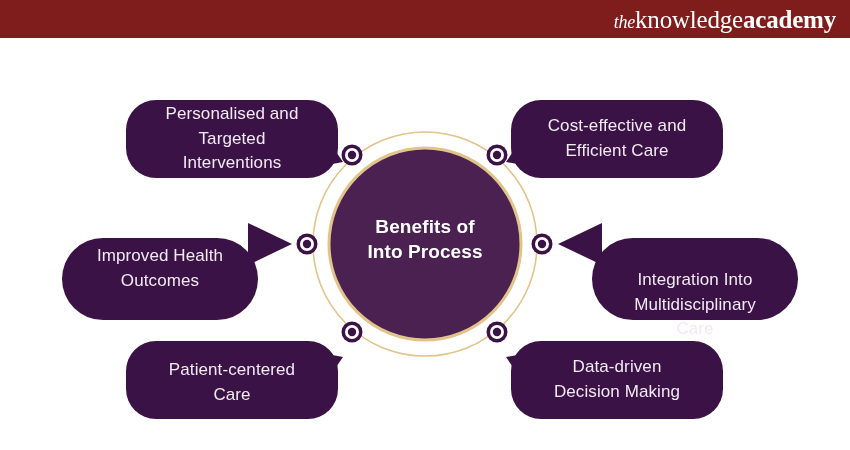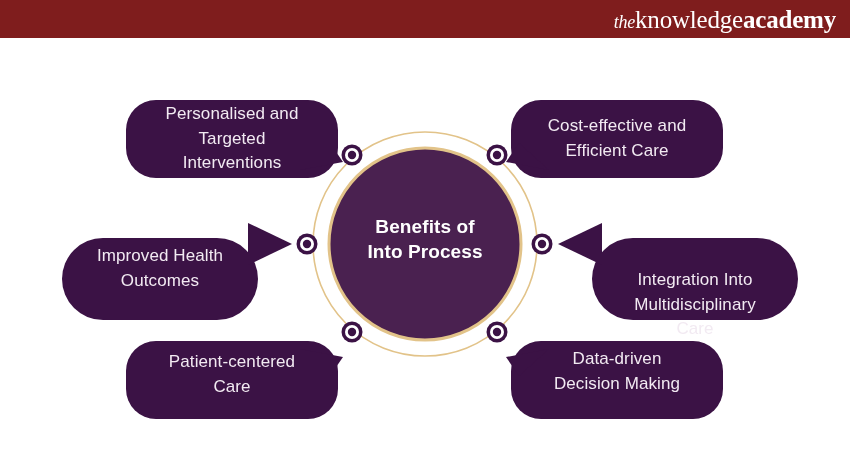--- a/index.html
+++ b/index.html
@@ -113,22 +113,22 @@
     letter-spacing: 0.1px;
     pointer-events: none;
     box-sizing: border-box;
     padding: 0 29px;
   }
 
   .bubble-label.tl { left: 126px; top: 62px;  width: 212px; height: 78px; }
   .bubble-label.tr { left: 511px; top: 62px;  width: 212px; height: 78px; }
   .bubble-label.ml { left: 62px;  top: 200px; width: 196px; height: 62px; }
   .bubble-label.mr { left: 592px; top: 200px; width: 206px; height: 78px; margin-top: 28px; }
-  .bubble-label.bl { left: 126px; top: 298px; width: 212px; height: 78px; }
-  .bubble-label.br { left: 511px; top: 295px; width: 212px; height: 78px; }
+  .bubble-label.bl { left: 126px; top: 306px; width: 212px; height: 78px; }
+  .bubble-label.br { left: 511px; top: 303px; width: 212px; height: 78px; }
 </style>
 </head>
 <body>
 
 <div id="infographic">
 
   <div class="header-bar">
     <div class="brand-logo">
       <span class="brand-the">the</span>
         <span class="brand-knowledge">knowledge</span>

